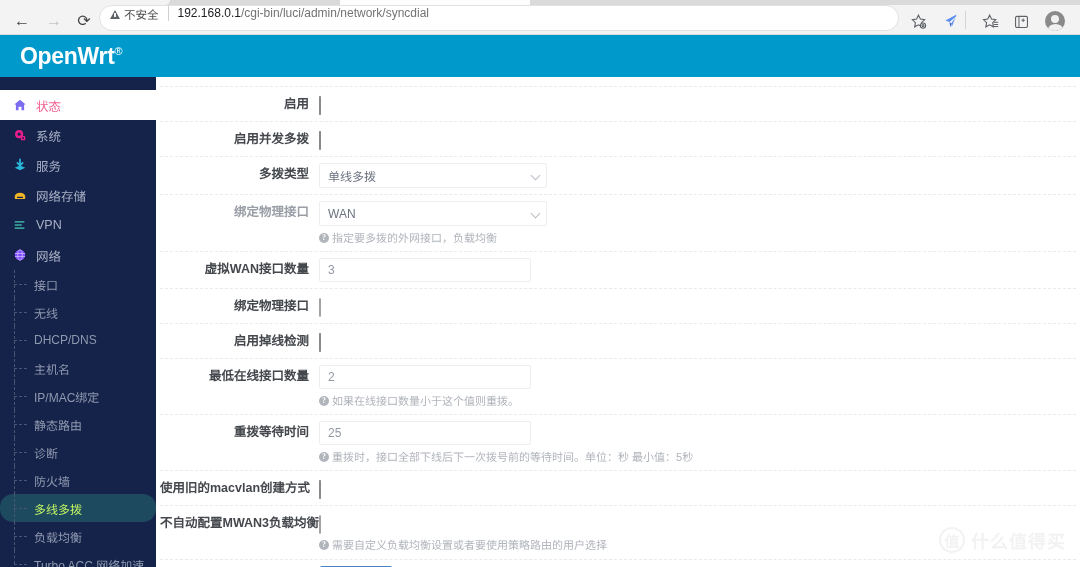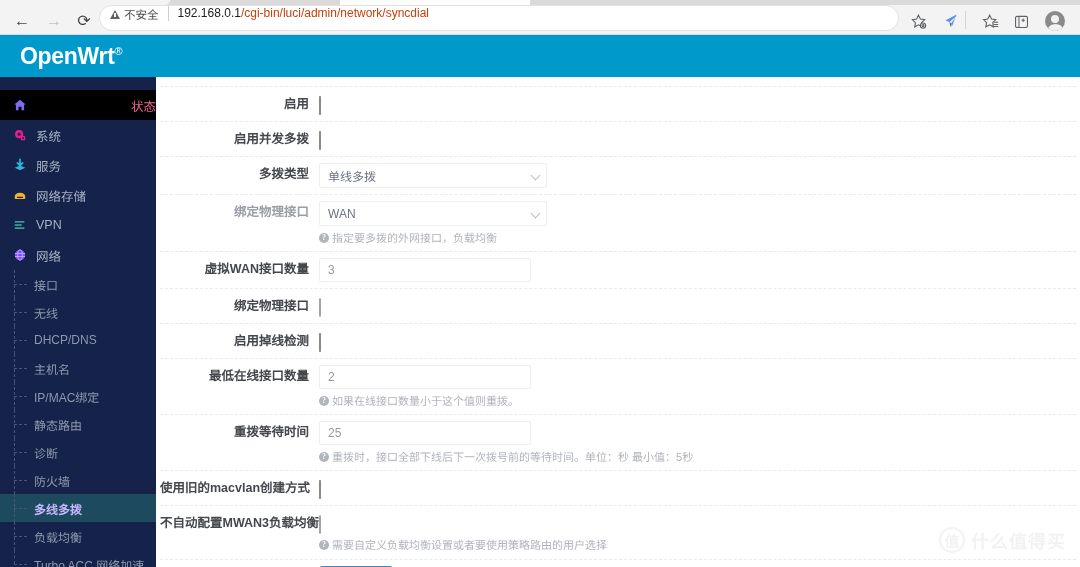--- a/index.html
+++ b/index.html
@@ -69,21 +69,21 @@
     background: #f3f3f3;
   }
   #omni-divider {
     width: 1px; height: 15px; background: #cfcfcf; margin: 0 9px;
   }
   #url-text {
     font-size: 12px; color: #202124; white-space: nowrap;
     overflow: hidden; text-overflow: ellipsis;
   }
   #url-text .url-host { color: #202124; font-weight: 400; }
-  #url-text .url-path { color: #c2410c; }
+  #url-text .url-path { color: #737373; }
 
   .chrome-icon {
     position: absolute; top: 8px; width: 26px; height: 26px;
     display: flex; align-items: center; justify-content: center;
     cursor: pointer; color: #5f6368;
   }
   #icon-collections-add { left: 905px; }
   #icon-extension      { left: 938px; }
   #chrome-sep {
     position: absolute; top: 11px; left: 965px;
@@ -136,23 +136,22 @@
     color: #a8b0c4;
     cursor: pointer;
     white-space: nowrap;
   }
   .nav-item .nav-ico {
     width: 17px; height: 17px; margin-right: 8px;
     display: flex; align-items: center; justify-content: center;
     flex: 0 0 17px;
   }
   .nav-item.active-top {
-    background: #000000;
+    background: #ffffff;
     color: #f06292;
-    justify-content: space-between;
   }
   .nav-item.active-top .nav-label { color: #f06292; }
 
   .sub-item {
     position: relative;
     height: 28px;
     display: flex; align-items: center;
     padding-left: 34px;
     font-size: 12px;
     color: #8f98ae;
@@ -167,22 +166,23 @@
   }
   .sub-item::after {
     content: "";
     position: absolute; left: 14px; top: 13.5px;
     width: 13px; height: 0;
     border-top: 1px dashed #4a5473;
   }
   .sub-item.last::before { height: 14px; }
   .sub-item.active {
     background: #1d4a5e;
-    color: #c4b5fd;
-    font-weight: bold;
+    color: #bef264;
+    font-weight: normal;
+    border-radius: 13px;
   }
 
   
   #content {
     position: absolute; top: 77px; left: 156px;
     width: 924px; height: 490px;
     background: #ffffff;
     overflow: hidden;
   }
   #form-area {

